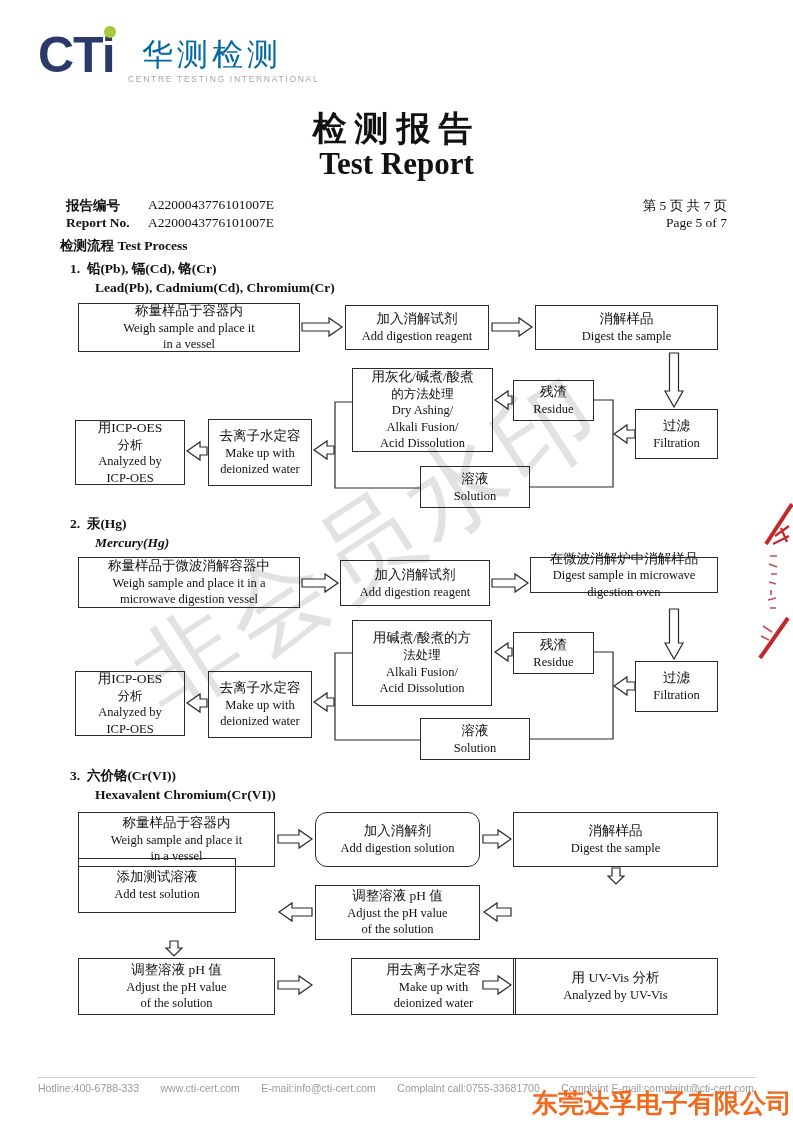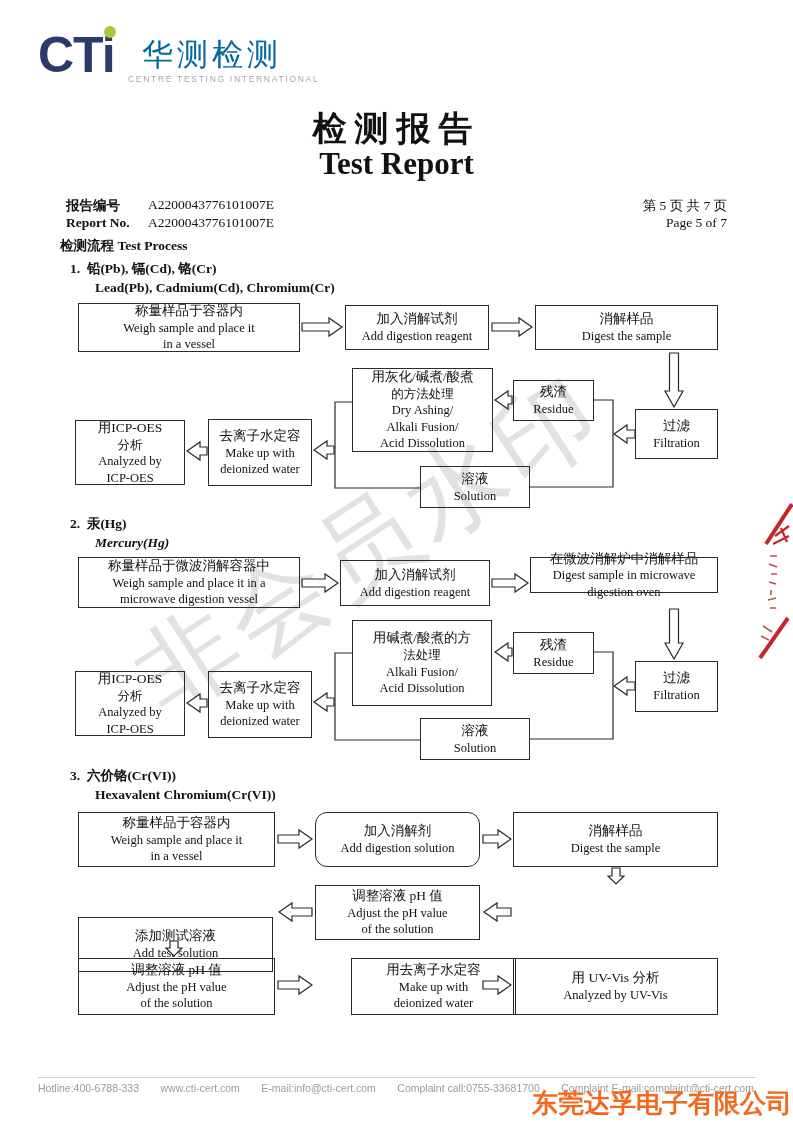--- a/index.html
+++ b/index.html
@@ -196,21 +196,21 @@
     </div>
   <div class="fbox" style="left:513px;top:812px;width:205px;height:55px;">
       <span class="ln">消解样品</span>
       <span class="ln">Digest the sample</span>
     </div>
   <div class="fbox" style="left:315px;top:885px;width:165px;height:55px;">
       <span class="ln">调整溶液 pH 值</span>
       <span class="ln">Adjust the pH value</span>
       <span class="ln">of the solution</span>
     </div>
-  <div class="fbox" style="left:78px;top:917px;width:195px;height:55px;">
+  <div class="fbox" style="left:78px;top:858px;width:158px;height:55px;">
       <span class="ln">添加测试溶液</span>
       <span class="ln">Add test solution</span>
     </div>
   <div class="fbox" style="left:78px;top:958px;width:197px;height:57px;">
       <span class="ln">调整溶液 pH 值</span>
       <span class="ln">Adjust the pH value</span>
       <span class="ln">of the solution</span>
     </div>
   <div class="fbox" style="left:315px;top:958px;width:165px;height:57px;margin-left:36px;">
       <span class="ln">用去离子水定容</span>

